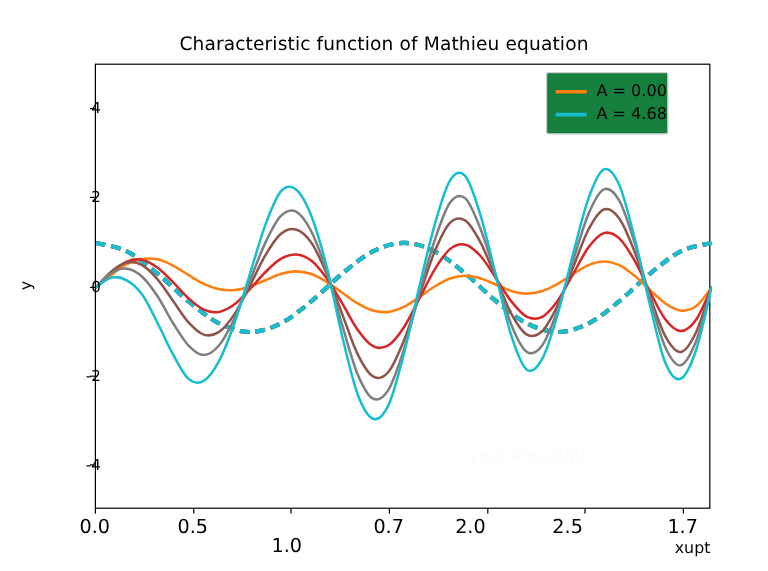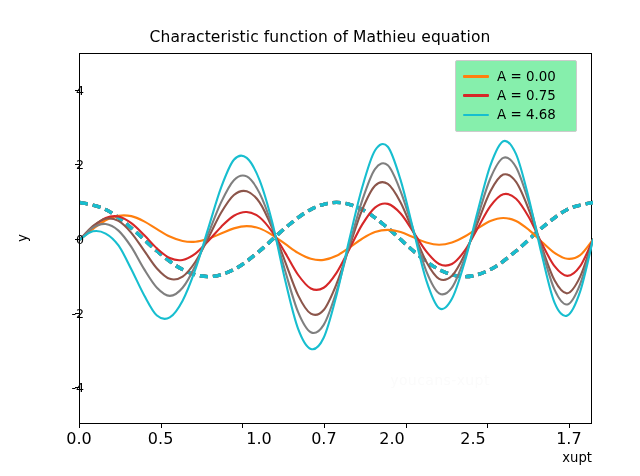--- a/index.html
+++ b/index.html
@@ -95,24 +95,24 @@
     font-size: 13.2px;
     color: #000000;
     transform: translate(-50%, -50%) rotate(-90deg);
     transform-origin: center center;
     white-space: nowrap;
   }
   #legend {
     position: absolute;
     left: 455px;
     top: 60px;
-    background: #86efac;
+    background: #15803d;
     border: 0.9px solid #cccccc;
     border-radius: 2px;
-    padding: 6px 20px 6px 7px;
+    padding: 6px 0 6px 7px;
     box-sizing: border-box;
   }
   .legend-row {
     display: flex;
     align-items: center;
     height: 19.2px;
   }
   .legend-swatch {
     width: 26px;
     height: 2.6px;
@@ -164,37 +164,33 @@
 
   <div id="xlabel">xupt</div>
   <div id="ylabel">y</div>
 
   <div id="legend">
       <div class="legend-row">
         <span class="legend-swatch" style="background: rgb(255, 127, 14);"></span>
         <span class="legend-text">A = 0.00</span>
       </div>
       <div class="legend-row">
-        <span class="legend-swatch" style="background: rgb(214, 39, 40);"></span>
-        <span class="legend-text">A = 0.75</span>
-      </div>
-      <div class="legend-row">
         <span class="legend-swatch" style="background: rgb(23, 190, 207);"></span>
         <span class="legend-text">A = 4.68</span>
       </div>
     </div>
 
   <div id="watermark">youcans-xupt</div>
 
 <div class="tick-mark-x" style="left: 79px;"></div>
     <div class="tick-label-x" style="left: 79px;">0.0</div>
     <div class="tick-mark-x" style="left: 160.6px;"></div>
     <div class="tick-label-x" style="left: 160.6px; text-align: right;">0.5</div>
     <div class="tick-mark-x" style="left: 242.3px;"></div>
-    <div class="tick-label-x" style="left: 259px;">1.0</div>
+    <div class="tick-label-x" style="left: 239px; margin-top: 16px;">1.0</div>
     <div class="tick-mark-x" style="left: 323.9px;"></div>
     <div class="tick-label-x" style="left: 323.9px;">0.7</div>
     <div class="tick-mark-x" style="left: 405.6px;"></div>
     <div class="tick-label-x" style="left: 392px;">2.0</div>
     <div class="tick-mark-x" style="left: 487.2px;"></div>
     <div class="tick-label-x" style="left: 473px;">2.5</div>
     <div class="tick-mark-x" style="left: 568.9px;"></div>
     <div class="tick-label-x" style="left: 568.9px;">1.7</div>
     <div class="tick-mark-y" style="top: 90.1px;"></div>
     <div class="tick-label-y" style="top: 90.1px;">4</div>

